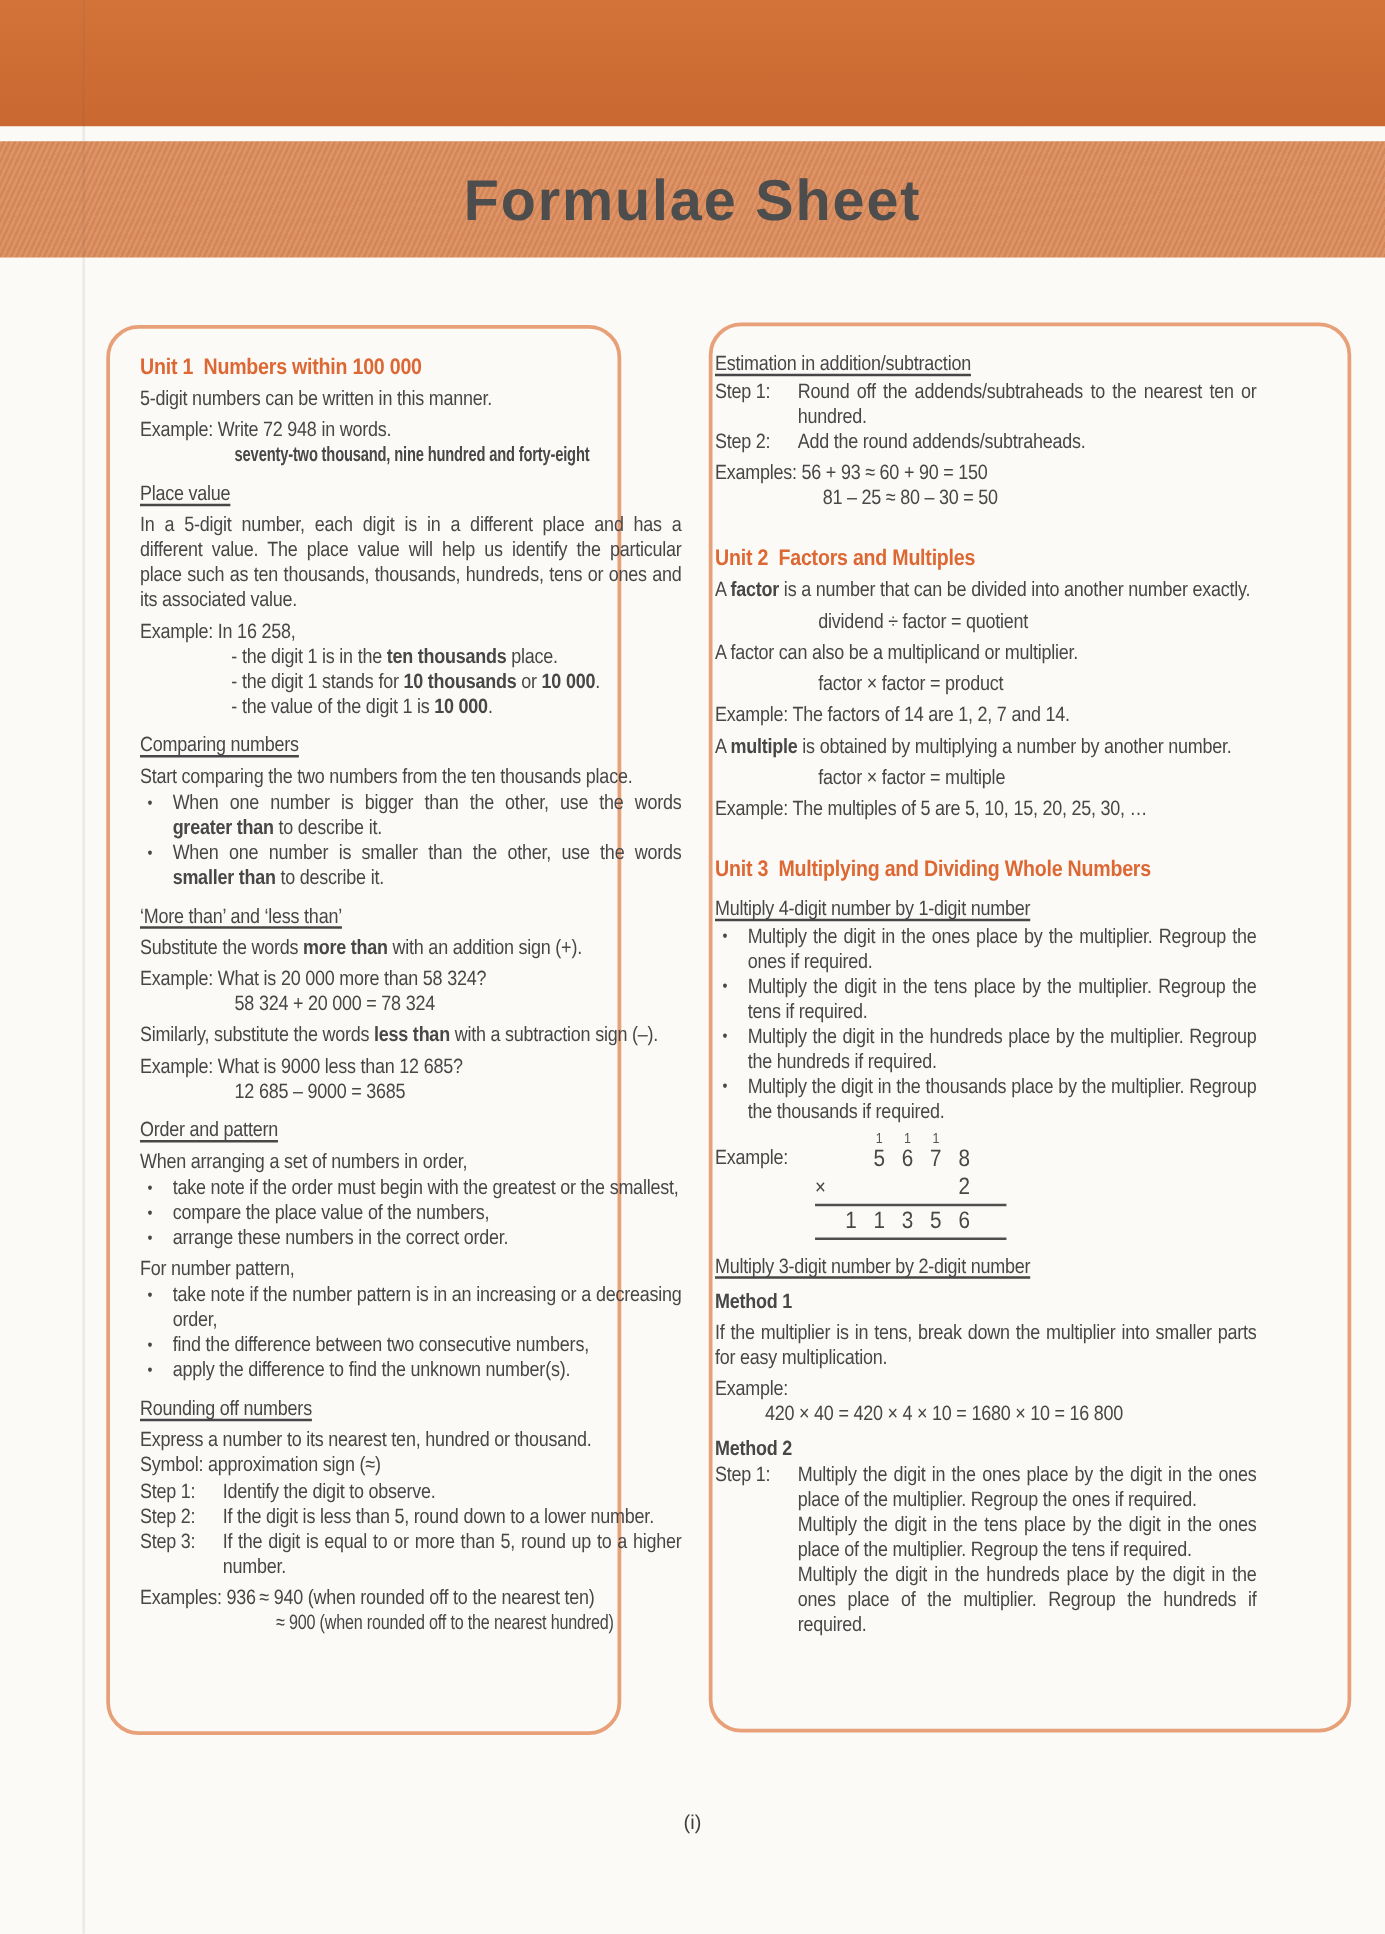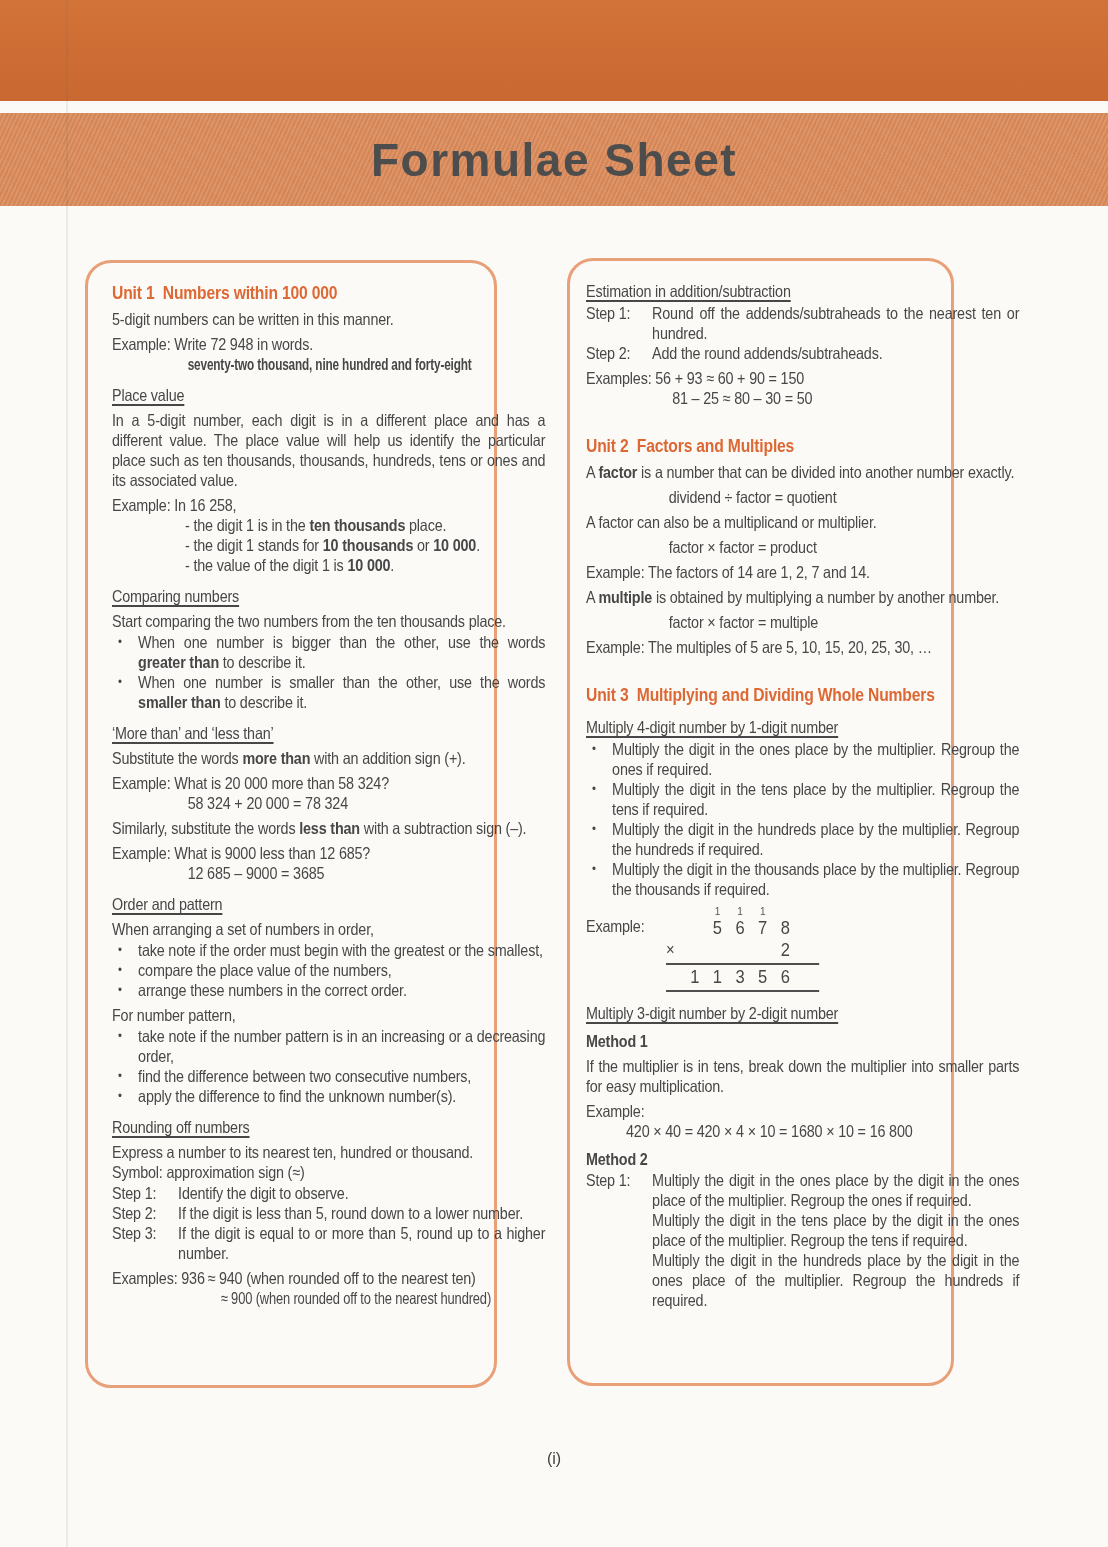--- a/index.html
+++ b/index.html
@@ -26,21 +26,21 @@
   .crease{
     position:absolute;left:66px;top:0;width:2px;height:1547px;
     background:rgba(110,95,85,.10);
   }
   .box{
     position:absolute;box-sizing:border-box;min-height:1128px;
     border:3px solid #e8a078;border-radius:26px;
     background:transparent;
   }
   .box-left{left:85px;top:260px;width:412px;padding:20px 0 16px 24px;}
-  .box-right{left:567px;top:258px;width:387px;padding:20px 0 16px 16px;}
+  .box-right{left:567px;top:258px;width:514px;padding:20px 0 16px 2px;}
   .col-inner{
     width:498px;transform:scaleX(0.87);transform-origin:0 0;
     font-size:16.5px;line-height:20px;letter-spacing:-0.2px;
   }
   .col-inner > :first-child{margin-top:0;}
   .unit-heading{
     color:#dd6833;font-weight:bold;font-size:18px;line-height:21px;
     margin:12px 0 4px;white-space:nowrap;letter-spacing:-0.2px;
   }
   .subheading{

